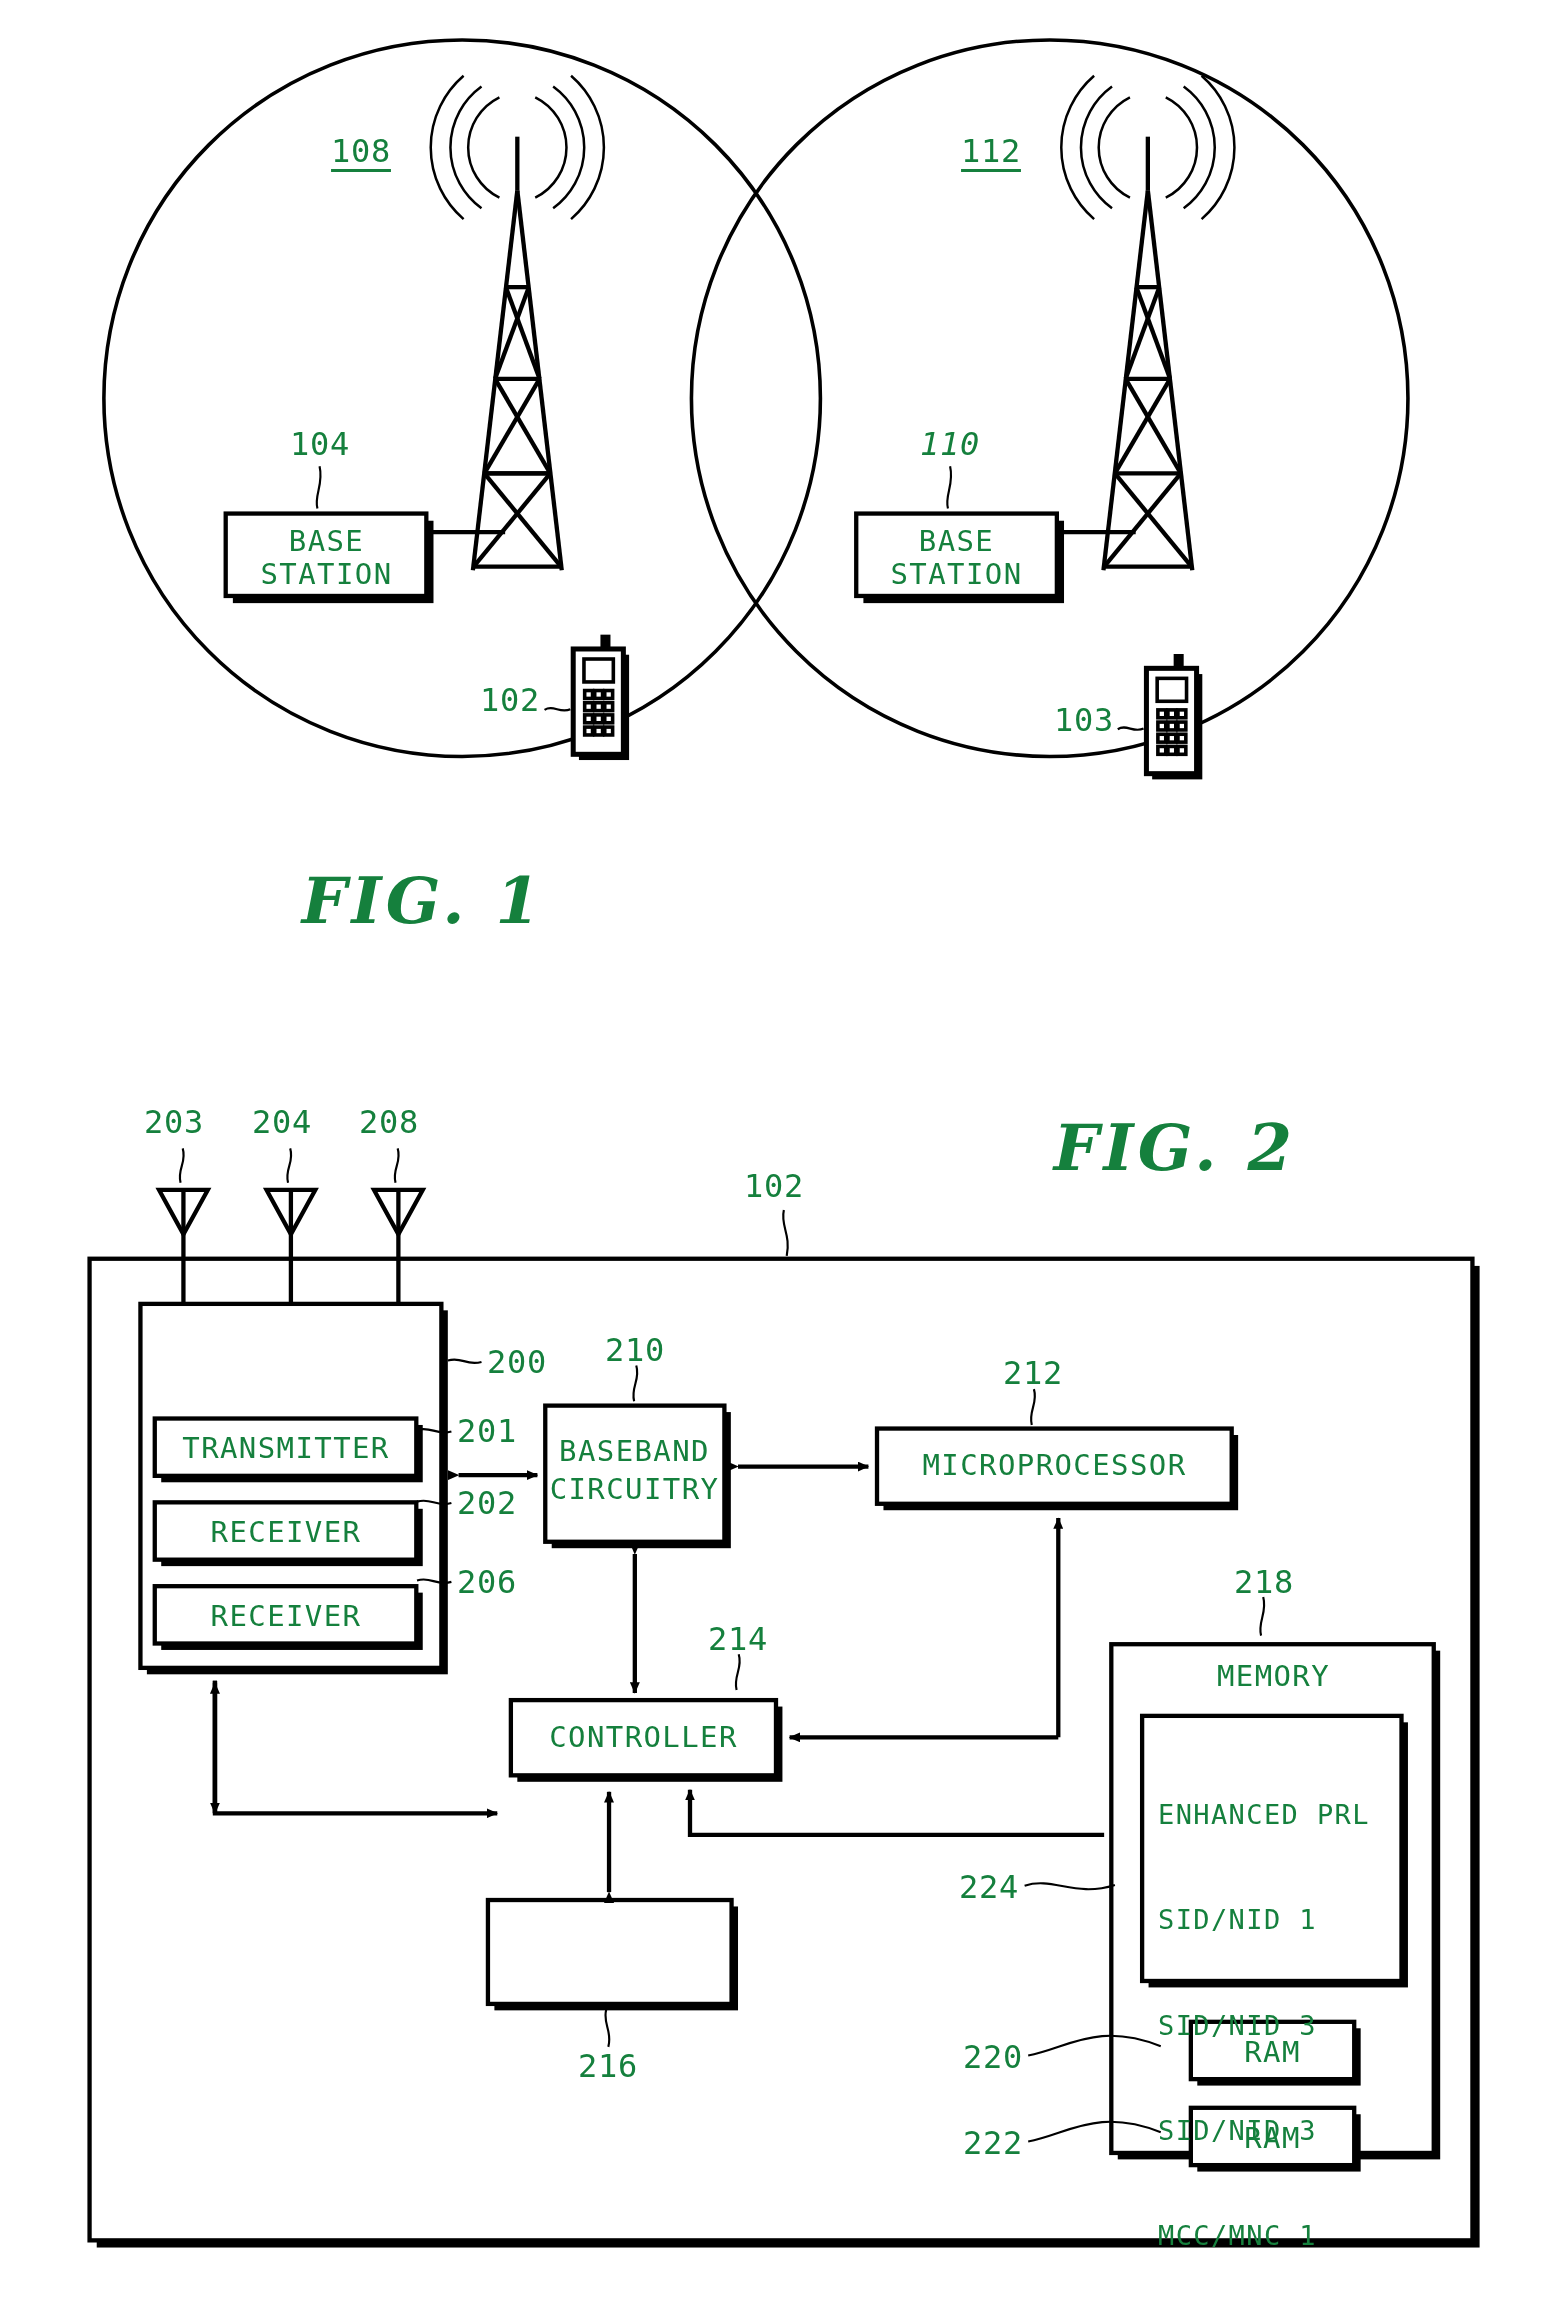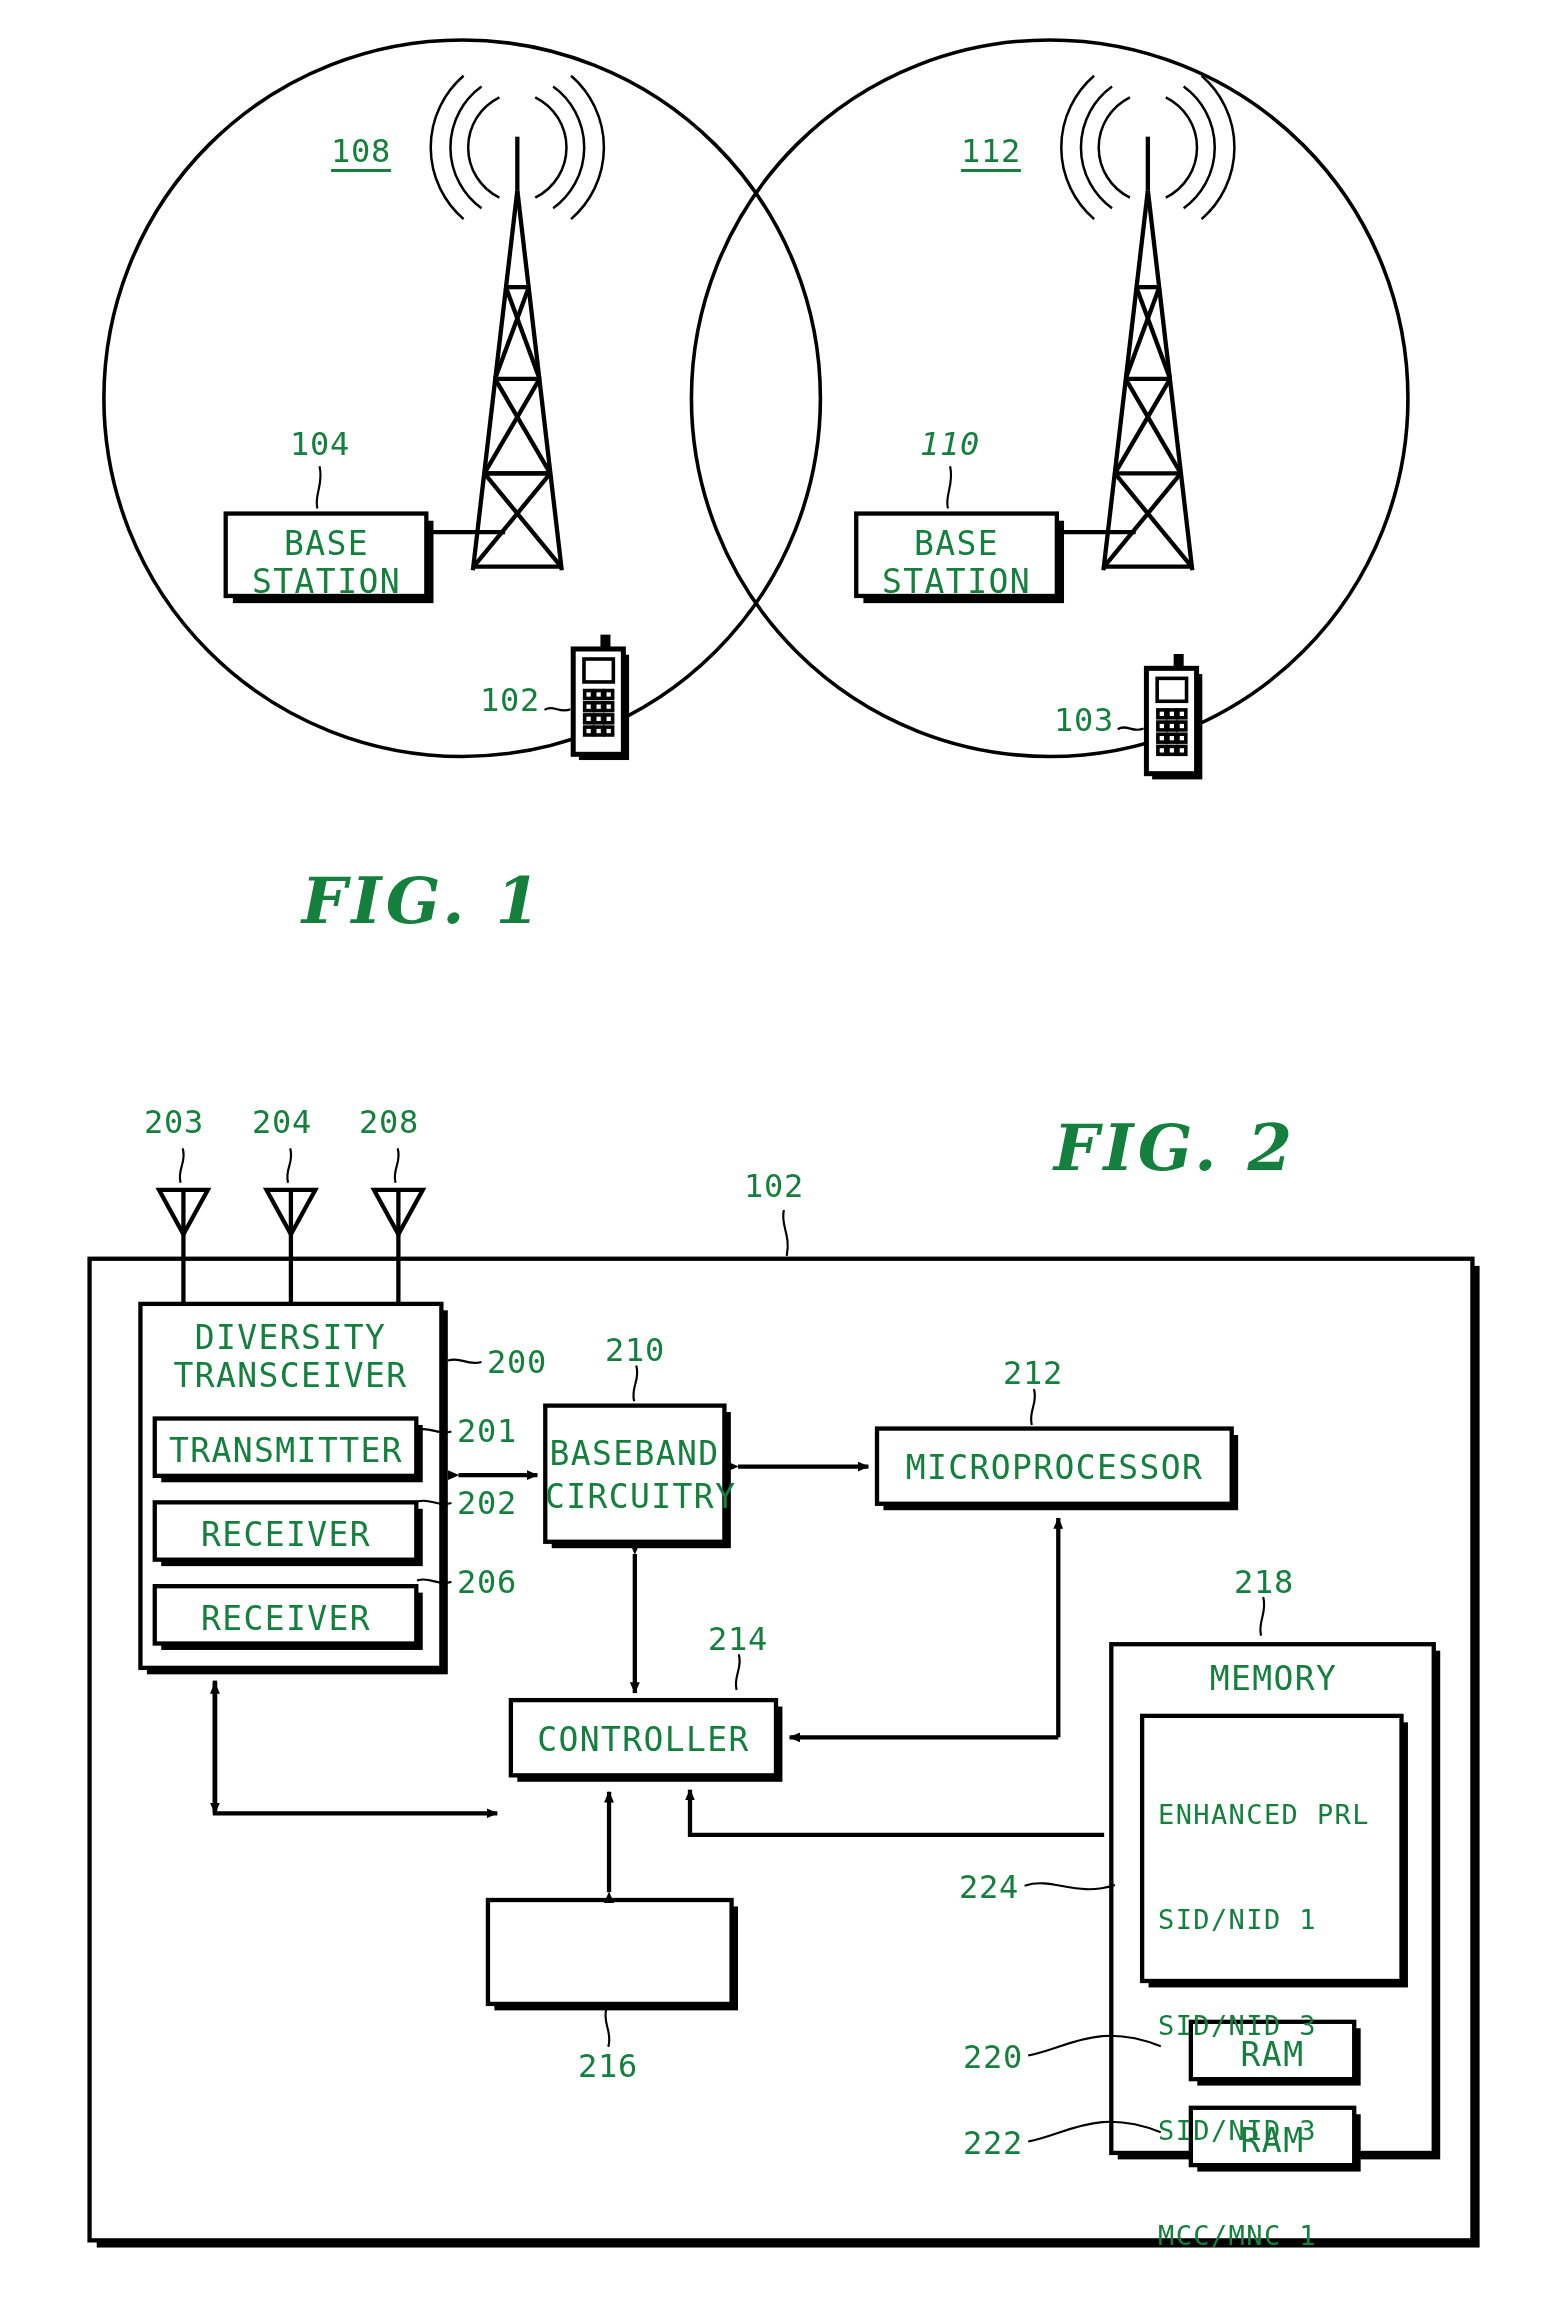--- a/index.html
+++ b/index.html
@@ -2,21 +2,21 @@
 <html style="font-size:11.5px"><head>
 <meta charset="utf-8">
 <style>
   html,body{margin:0;padding:0;background:#fff;}
   body{width:1562px;height:2319px;position:relative;font-family:"DejaVu Sans Mono",monospace;color:#000;}
   .page{position:absolute;inset:0;}
   svg{position:absolute;top:0;left:0;width:1562px;height:2319px;}
   .lbl{position:absolute;font-family:"DejaVu Sans Mono",monospace;color:#15803d;white-space:pre;line-height:1.15;}
   .num{font-size:32px;letter-spacing:0.7px;}
   .num-u{font-size:32px;letter-spacing:0.7px;text-decoration:underline;text-underline-offset:6.5px;}
-  .boxtext{font-size:33px;text-align:center;letter-spacing:1.4px;}
+  .boxtext{font-size:29px;text-align:center;letter-spacing:1.4px;}
   .fig{font-family:"DejaVu Serif",serif;font-style:italic;font-weight:bold;font-size:64px;letter-spacing:4.3px;}
   .memlist{font-size:27px;letter-spacing:1.4px;line-height:1.30;}
   .ctr{transform:translateX(-50%);}
 </style>
 </head>
 <body>
 
 <div class="page">
 
 <svg viewBox="0 0 2180 3235" xmlns="http://www.w3.org/2000/svg">
@@ -272,21 +272,20 @@
 <div class="lbl fig ctr" style="left:423px;top:864px;">FIG. 1</div>
 
 <div class="lbl fig ctr" style="left:1175px;top:1111px;">FIG. 2</div>
 
 <div class="lbl num ctr" style="left:174px;top:1104px;">203</div>
 <div class="lbl num ctr" style="left:282px;top:1104px;">204</div>
 <div class="lbl num ctr" style="left:389px;top:1104px;">208</div>
 
 <div class="lbl num ctr" style="left:774px;top:1168px;">102</div>
 
-<div class="lbl boxtext" style="left:140px;top:1319px;width:301px;"><div>DIVERSITY</div><div>TRANSCEIVER</div></div>
 <div class="lbl num" style="left:487px;top:1344px;">200</div>
 
 <div class="lbl boxtext" style="left:155px;top:1432px;width:262px;">TRANSMITTER</div>
 <div class="lbl num" style="left:457px;top:1413px;">201</div>
 
 <div class="lbl boxtext" style="left:155px;top:1516px;width:262px;">RECEIVER</div>
 <div class="lbl num" style="left:457px;top:1485px;">202</div>
 
 <div class="lbl boxtext" style="left:155px;top:1600px;width:262px;">RECEIVER</div>
 <div class="lbl num" style="left:457px;top:1564px;">206</div>

